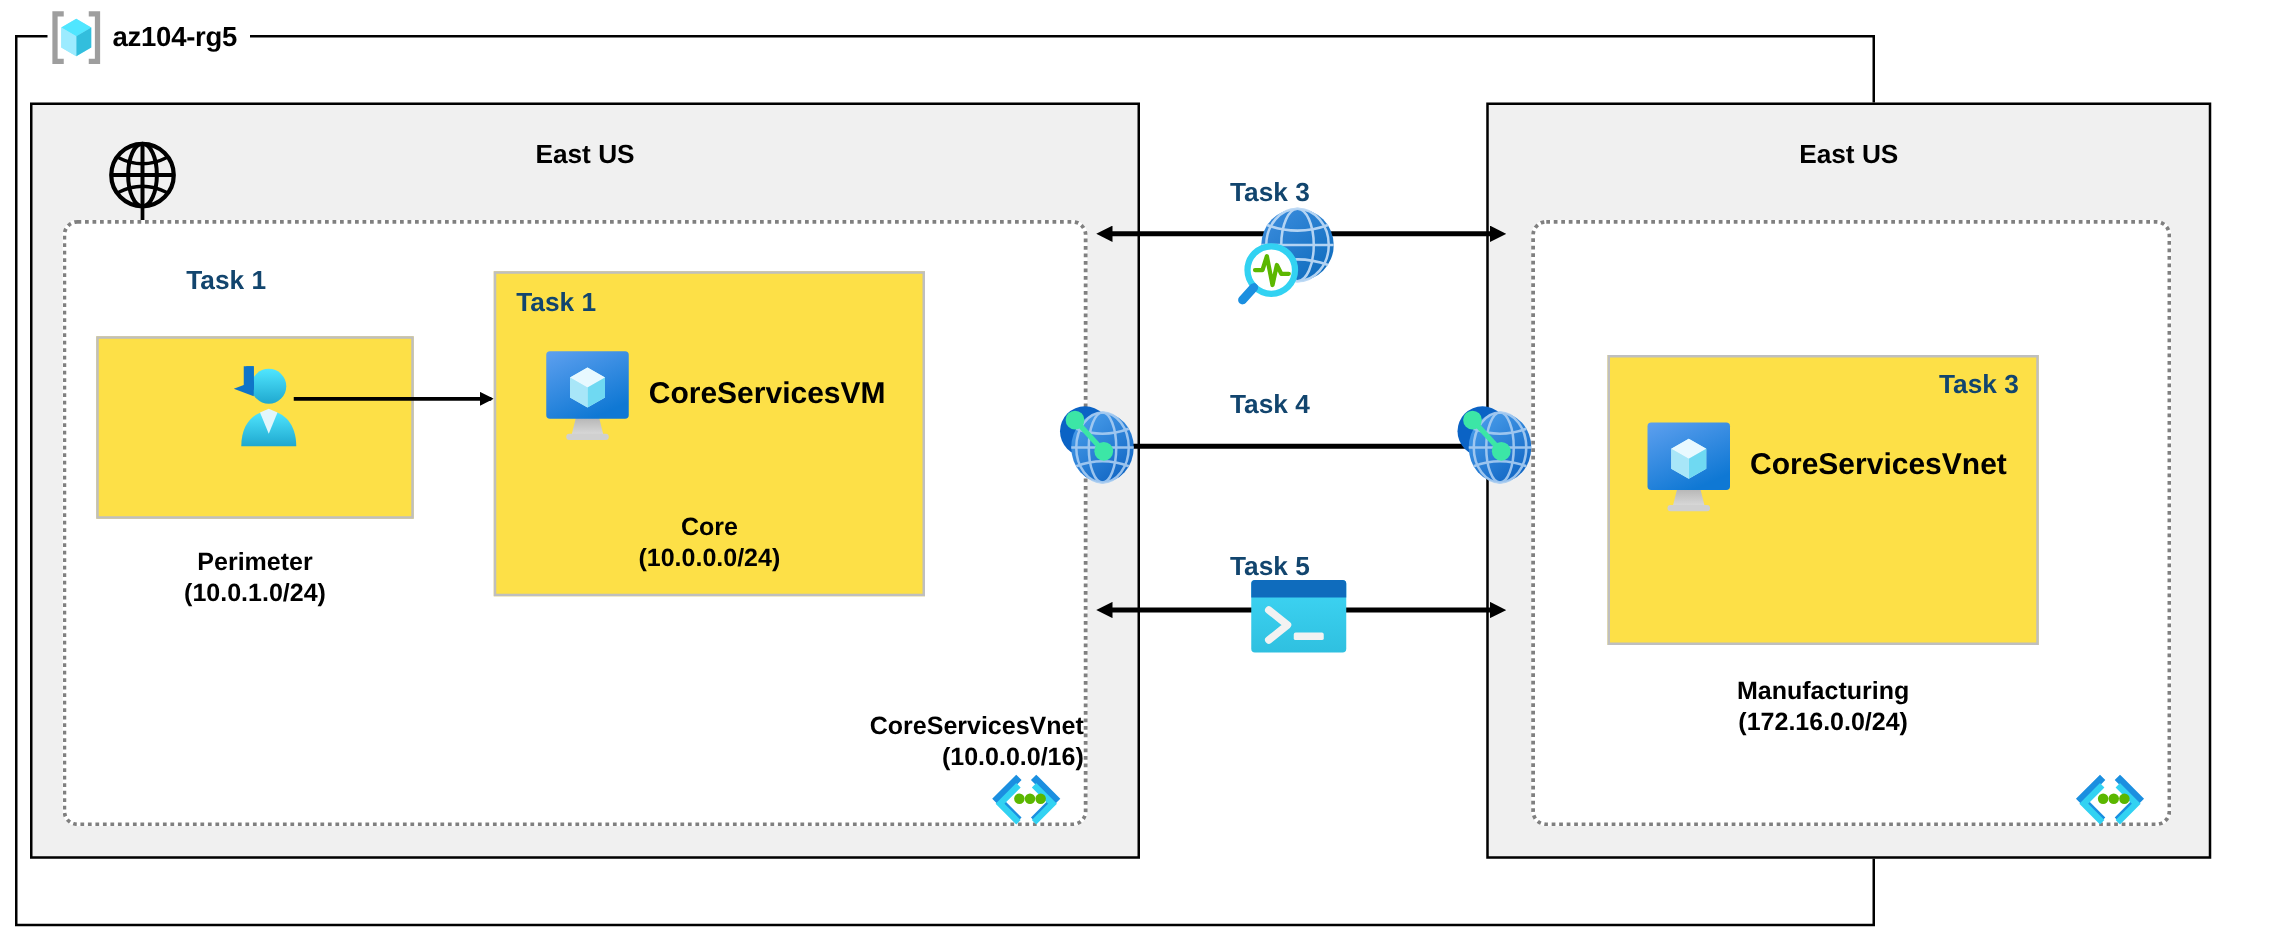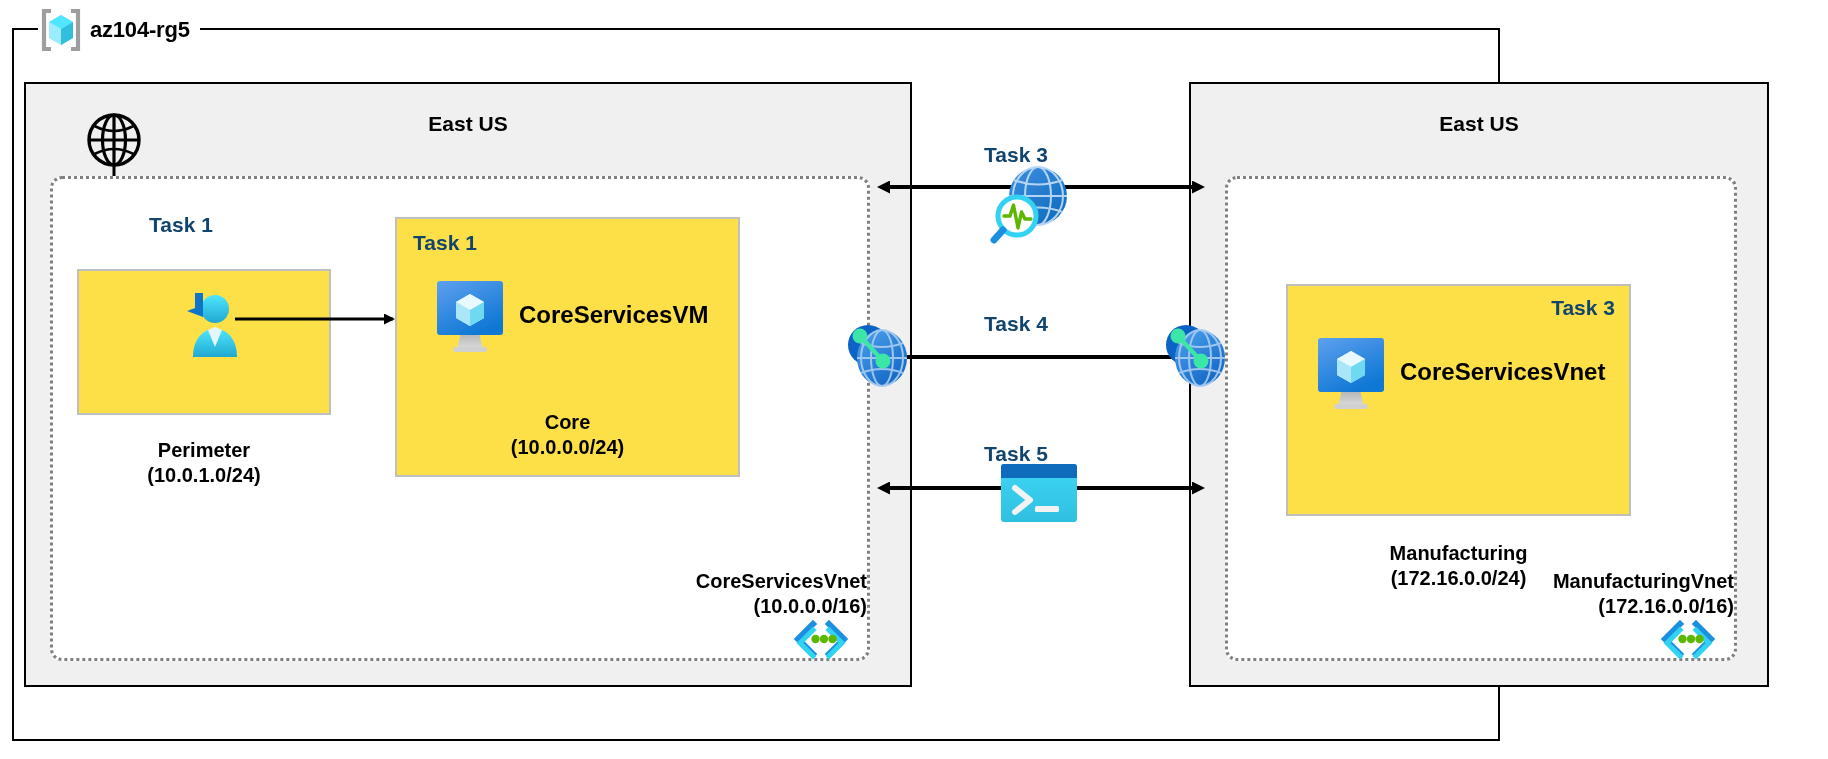--- a/index.html
+++ b/index.html
@@ -263,24 +263,20 @@
           </span>
 
           <div class="vm-name" style="left:112px; top:72px;">CoreServicesVnet</div>
 
           <div class="subnet-label">
             <div>Manufacturing</div>
             <div>(172.16.0.0/24)</div>
           </div>
         </div>
 
-        <div class="vnet-label">
-          <div>ManufacturingVnet</div>
-          <div>(172.16.0.0/16)</div>
-        </div>
 
         <span class="icon" style="right:18px; bottom:-4px; width:56px; height:46px;">
           <svg width="56" height="46" viewBox="0 0 56 46">
             <path d="M20 8 L5 23 L20 38" fill="none" stroke="#1b8fe0" stroke-width="6" stroke-linecap="square"></path>
             <path d="M20 10 L7 23 L20 36" fill="none" stroke="#32d2f2" stroke-width="5" stroke-linecap="square" transform="translate(0,4)"></path>
             <path d="M36 8 L51 23 L36 38" fill="none" stroke="#1b8fe0" stroke-width="6" stroke-linecap="square"></path>
             <path d="M36 10 L49 23 L36 36" fill="none" stroke="#32d2f2" stroke-width="5" stroke-linecap="square" transform="translate(0,4)"></path>
             <circle cx="22.5" cy="23" r="4.2" fill="#5bb700"></circle>
             <circle cx="31" cy="23" r="4.2" fill="#5bb700"></circle>
             <circle cx="39.5" cy="23" r="4.2" fill="#5bb700"></circle>

